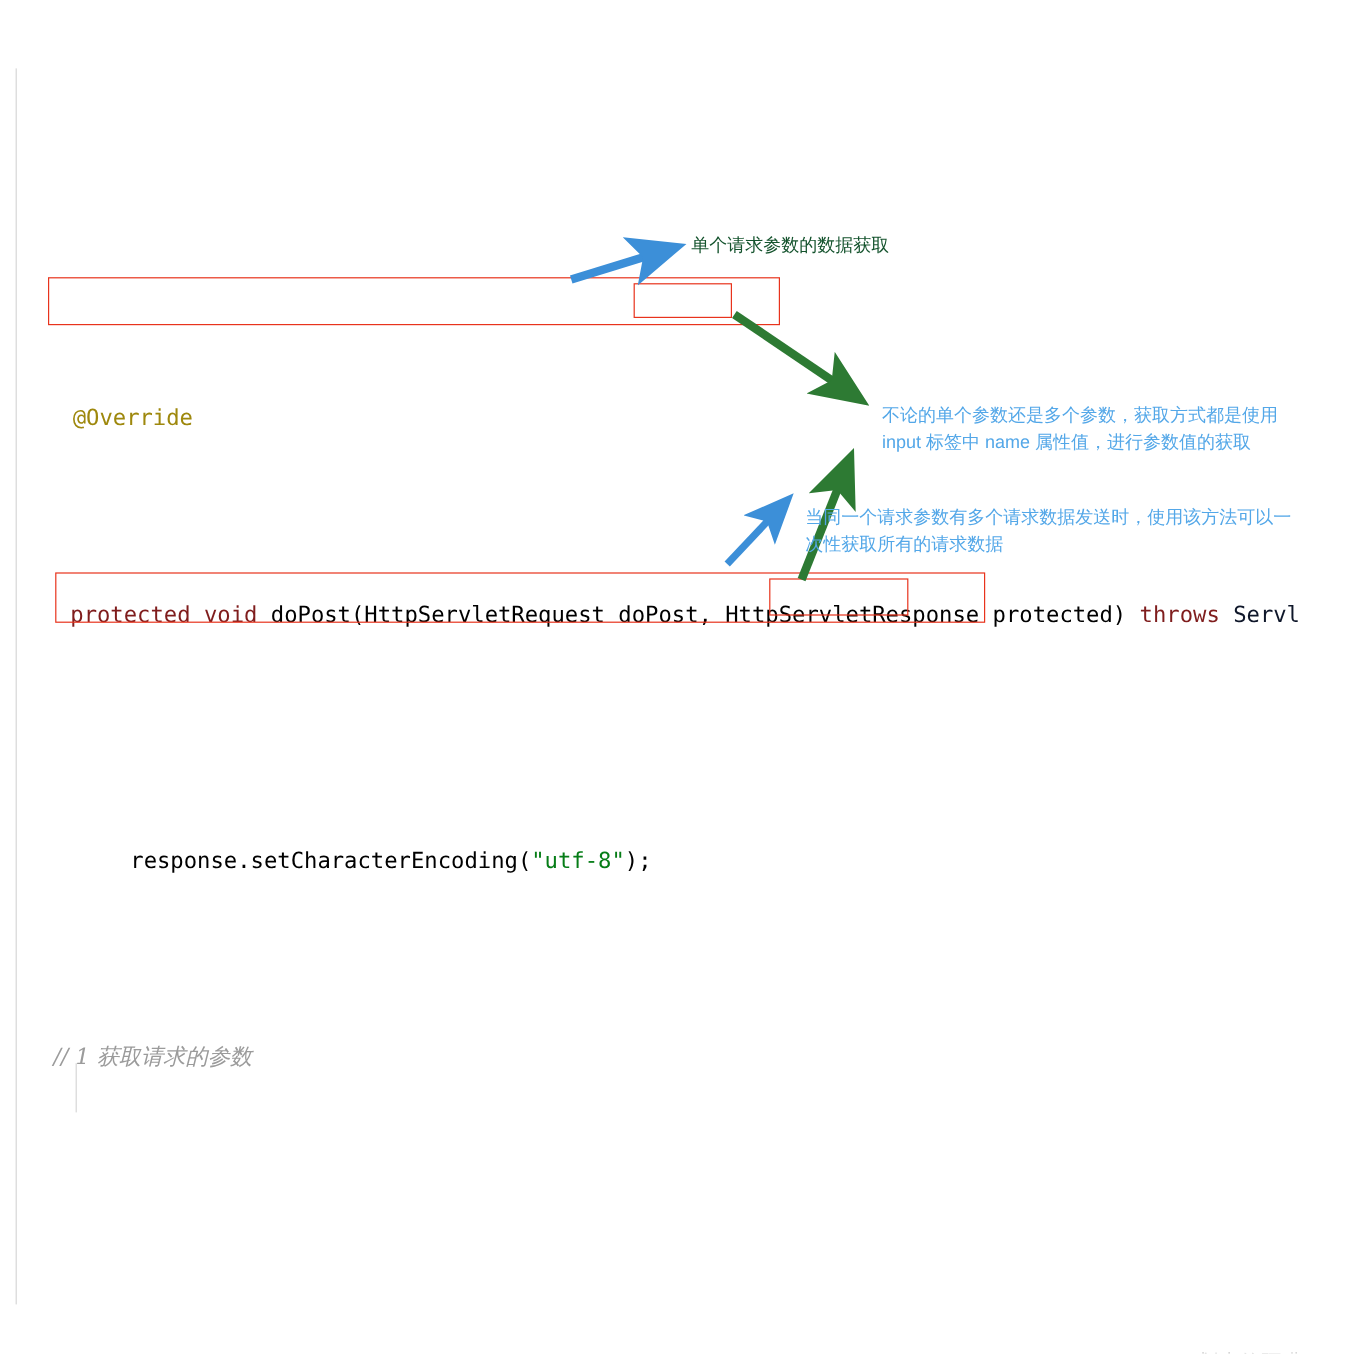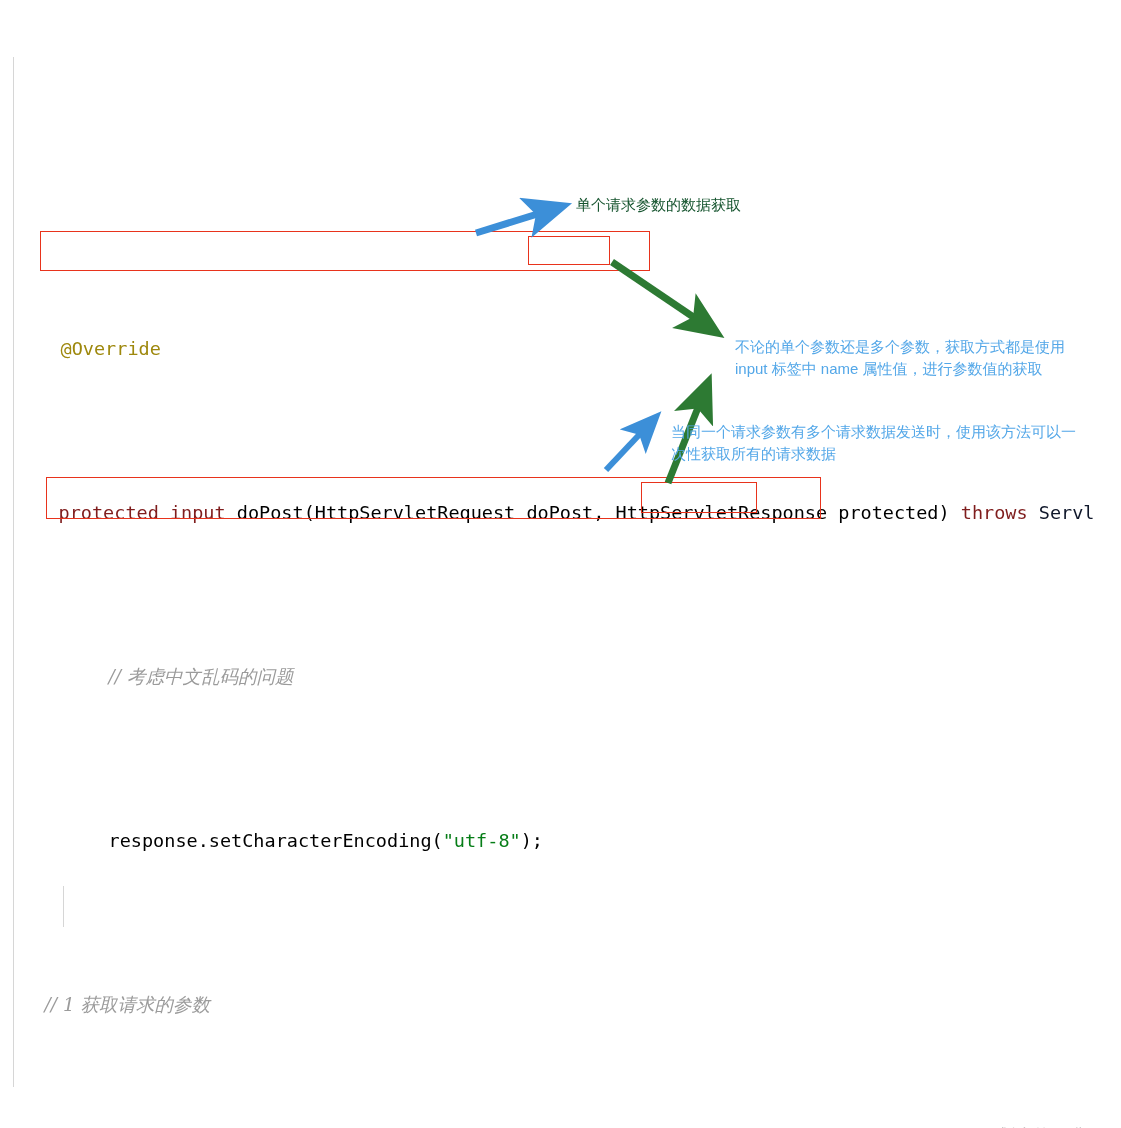--- a/index.html
+++ b/index.html
@@ -71,26 +71,23 @@
 
   
   <div class="guide" style="left:13px;top:57px;height:1030px;"></div>
   <div class="guide" style="left:63px;top:886px;height:41px;"></div>
 
   <div class="line" style="padding-left:16px;top:0;">
     <span class="ann">@Override</span>
   </div>
 
   <div class="line" style="padding-left:14px;">
-    <span class="kw">protected</span><span> </span><span class="kw">input</span><span> </span><span>doPost</span><span>(</span><span>HttpServletRequest</span><span> </span><span>doPost</span><span>, </span><span>HttpServletResponse</span><span> </span><span>protected</span><span>) </span><span class="kw">throws</span><span> </span><span class="cls">Servl</span>
+    <span class="kw">protected</span><span> </span><span class="kw">void</span><span> </span><span>doPost</span><span>(</span><span>HttpServletRequest</span><span> </span><span>doPost</span><span>, </span><span>HttpServletResponse</span><span> </span><span>protected</span><span>) </span><span class="kw">throws</span><span> </span><span class="cls">Servl</span>
   </div>
 
-  <div class="line" style="padding-left:64px;">
-    <span class="cmt">// 考虑中文乱码的问题</span>
-  </div>
 
   <div class="line" style="padding-left:64px;">
     <span>response.setCharacterEncoding(</span><span class="str">"utf-8"</span><span>);</span>
   </div>
 
   <div class="line" style="">
     <span class="cmt">// 1 获取请求的参数</span>
   </div>
 
   <div class="line" style="padding-left:64px;">

